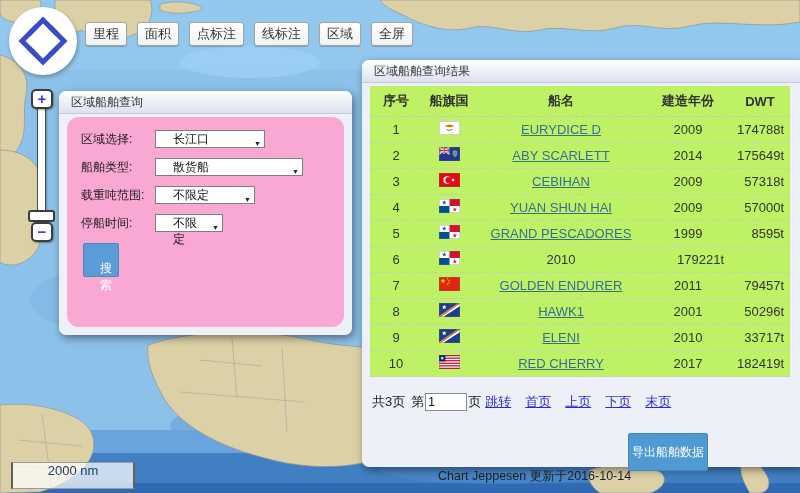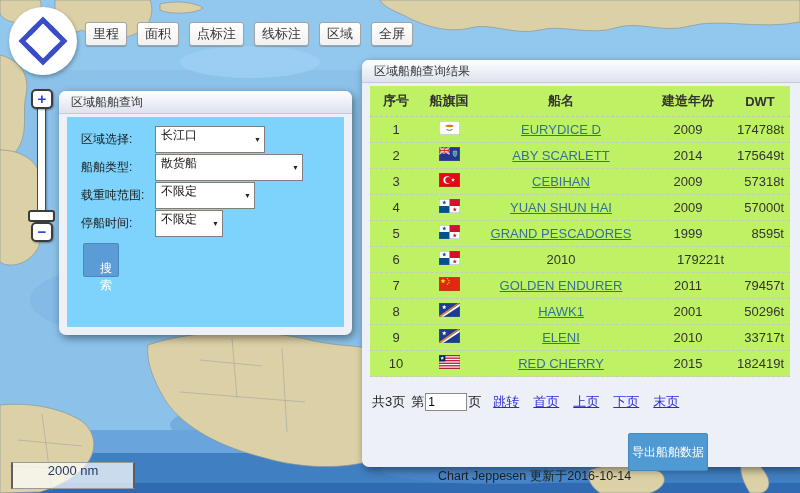--- a/index.html
+++ b/index.html
@@ -23,45 +23,45 @@
   .toolbar{position:absolute;left:85px;top:22px;display:flex;gap:10px;}
   .tbtn{height:24px;padding:0 7px;background:linear-gradient(#ffffff,#f1f1f1);border:1px solid #a3a3a3;
         border-radius:3px;font-size:13px;color:#333;line-height:22px;box-shadow:0 1px 1px rgba(0,0,0,.2);cursor:pointer;
         font-family:inherit;}
   
   .panel{position:absolute;background:#eef0f8;border-radius:7px;box-shadow:2px 3px 9px rgba(0,0,0,.45);}
   .panel-title{height:22px;line-height:22px;padding-left:12px;font-size:12px;color:#333;
         background:linear-gradient(#fdfeff,#dde2ee);border-bottom:1px solid #c4cada;
         border-radius:7px 7px 0 0;cursor:move;}
   .left-panel{left:59px;top:91px;width:293px;height:244px;}
-  .lp-body{position:absolute;left:8px;right:8px;top:26px;bottom:8px;background:#7dd3fc;border-radius:1px;
+  .lp-body{position:absolute;left:8px;right:8px;top:26px;bottom:8px;background:#f9a8d4;border-radius:12px;
         padding:8px 0 0 14px;box-sizing:border-box;}
   .frow{display:flex;align-items:center;height:28px;}
   .flabel{width:74px;font-size:12px;color:#1a1a1a;}
-  .select{position:relative;background:#fff;border:1px solid #7e7e7e;height:27px;box-sizing:border-box;
-        font-size:12px;color:#111;line-height:16px;padding:0 16px 0 5px;cursor:pointer;}
+  .select{position:relative;background:#fff;border:1px solid #7e7e7e;height:18px;box-sizing:border-box;
+        font-size:12px;color:#111;line-height:16px;padding:0 16px 0 17px;cursor:pointer;}
   .select .caret{position:absolute;right:3px;top:5px;font-size:7px;color:#222;}
   .w110{width:110px;} .w148{width:148px;} .w100{width:100px;} .w68{width:68px;}
   .search-btn{margin:6px 0 0 2px;width:36px;height:19px;background:#5b9cd6;border:1px solid #4c88bd;
         color:#fff;font-size:12px;border-radius:2px;cursor:pointer;font-family:inherit;padding:16px;}
   
   .right-panel{left:362px;top:60px;width:440px;height:407px;border-radius:7px 0 0 7px;}
   .rp-title{border-radius:7px 0 0 0;}
   .ship-table{position:absolute;left:8px;top:26px;width:420px;background:#bef264;font-size:13px;color:#333;}
   .trow{display:grid;grid-template-columns:52px 54px 170px 84px 60px;align-items:center;height:25px;
         border-bottom:1px dashed #c8c8c8;}
   .thead{height:30px;font-weight:bold;border-bottom:1px dashed #c2c2c2;}
   .tc{text-align:center;}
   .tr-dwt{text-align:right;padding-right:6px;}
   .flag{display:inline-block;width:21px;height:14px;line-height:0;}
   .ship-link{color:#366f96;text-decoration:underline;cursor:pointer;}
   .pagination{position:absolute;left:10px;top:333px;display:flex;align-items:center;font-size:13px;color:#222;}
   .page-input{width:36px;height:16px;border:1px solid #8a8a8a;font-size:12px;padding:0 2px;margin:0 1px;font-family:inherit;}
   .pg-link{color:#2b2bd5;text-decoration:underline;margin-left:14px;cursor:pointer;}
-  .pg-link.first{margin-left:12px;}
+  .pg-link.first{margin-left:4px;}
   .export-btn{position:absolute;left:266px;top:373px;width:80px;height:38px;background:#4f9ad3;border:1px solid #4489c0;
         color:#fff;font-size:12px;border-radius:2px;cursor:pointer;font-family:inherit;padding:0;}
   
   .scalebar{position:absolute;left:11px;top:462px;width:124px;height:27px;background:rgba(255,255,255,.72);
         border:1px solid #9a9a9a;border-left:2px solid #5e5e5e;border-right:2px solid #5e5e5e;
         text-align:center;font-size:13px;line-height:16px;color:#223a66;box-sizing:border-box;}
   .attribution{position:absolute;left:438px;top:468px;font-size:12.5px;color:#1e1e1e;}
 </style>
 </head>
 <body>
@@ -306,21 +306,21 @@
                   <rect y="1.27" width="21" height="1.27" fill="#fff"></rect>
                   <rect y="3.81" width="21" height="1.27" fill="#fff"></rect>
                   <rect y="6.35" width="21" height="1.27" fill="#fff"></rect>
                   <rect y="8.89" width="21" height="1.27" fill="#fff"></rect>
                   <rect y="11.43" width="21" height="1.27" fill="#fff"></rect>
                   <rect width="6.4" height="6.35" fill="#002868"></rect>
                   <polygon points="3.20,1.20 3.73,2.47 5.10,2.58 4.06,3.48 4.38,4.82 3.20,4.10 2.02,4.82 2.34,3.48 1.30,2.58 2.67,2.47" fill="#fff"></polygon>
                   <rect x="0.3" y="0.3" width="20.4" height="13.4" fill="none" stroke="rgba(110,110,110,.5)" stroke-width="0.6"></rect>
                 </svg></span></span>
     <span class="tc"><a class="ship-link">RED CHERRY</a></span>
-    <span class="tc">2015</span>
+    <span class="tc">2017</span>
     <span class="tr-dwt">182419t</span>
   </div>
         </div>
     </div>
 
     <div class="pagination">
       <span>共3页</span>
       <span style="margin-left:6px;">第</span>
       <input class="page-input" value="1" style="">
       <span>页</span>

